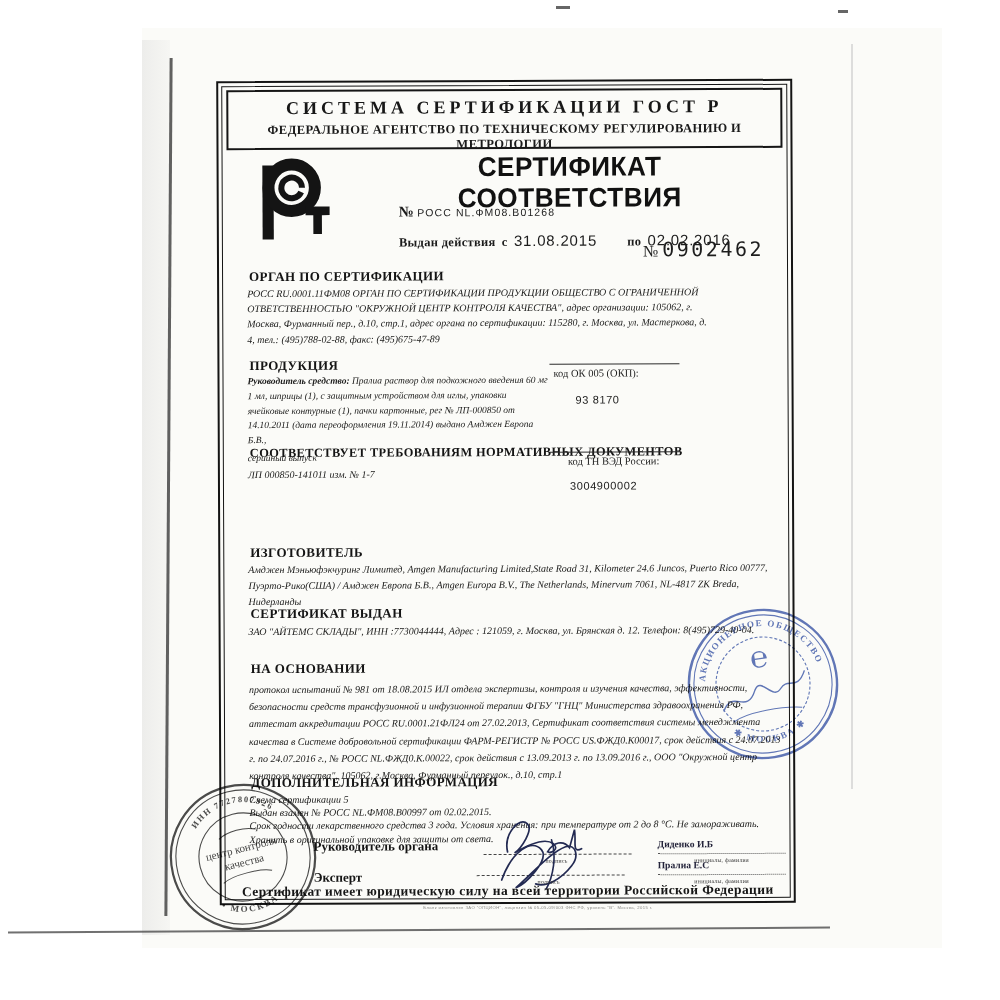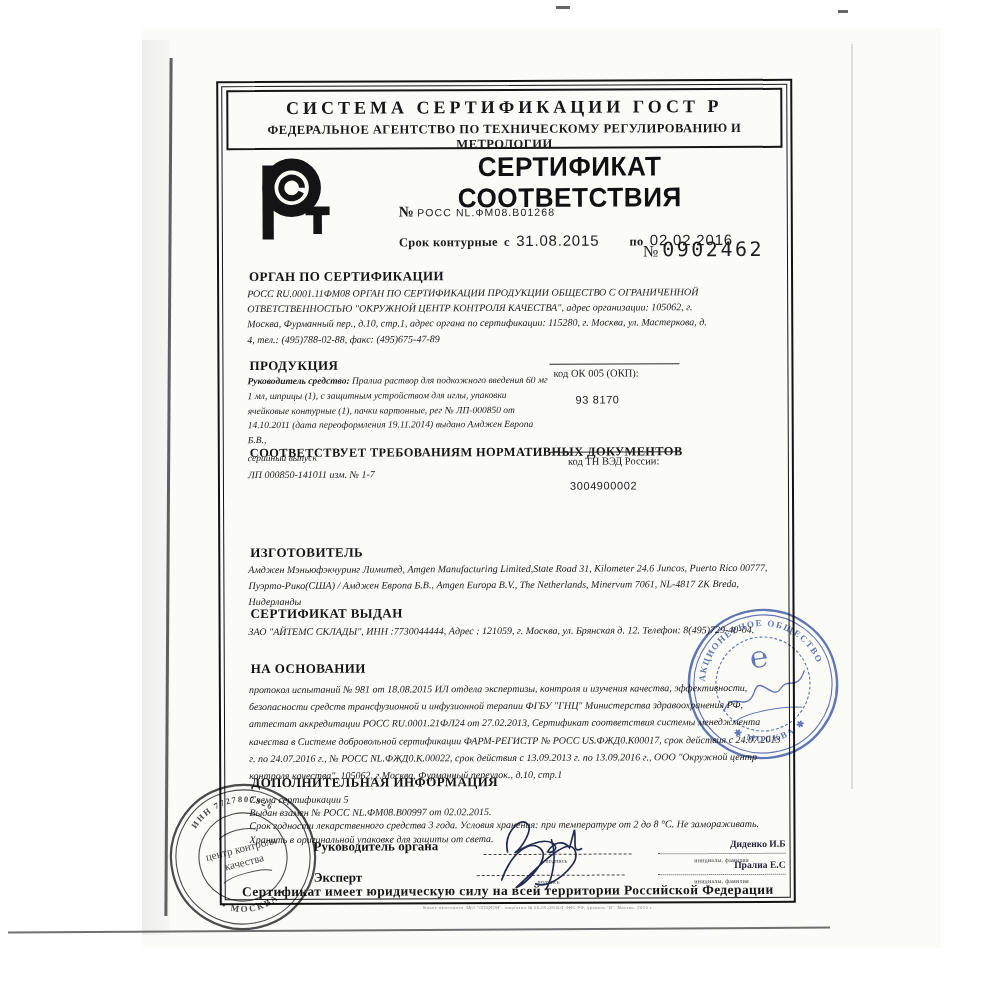--- a/index.html
+++ b/index.html
@@ -36,21 +36,21 @@
   .sec-label{font-weight:bold;font-size:13px;letter-spacing:.4px;color:#141414;}
   .sec-label.small{font-size:12.4px;}
   .body-it{font-style:italic;font-size:10px;line-height:1.52;color:#20201f;}
   .code-rule{border-top:1.3px solid #2c2c2c;width:130px;}
   .code-label{font-size:10.5px;color:#1d1d1d;text-align:center;}
   .code-val{font-family:"Liberation Sans",sans-serif;font-size:11px;color:#1a1a1a;letter-spacing:.6px;}
 
   .role{font-weight:bold;font-size:13px;color:#141414;}
   .sig-line{border-bottom:1.3px dashed #444;}
   .tiny-cap{font-size:5.8px;color:#333;letter-spacing:.3px;text-align:center;}
-  .name-line{border-bottom:1.3px dotted #555;text-align:right;font-size:9.6px;font-weight:bold;color:#23233a;}
+  .name-line{border-bottom:1.3px dotted #555;text-align:left;font-size:9.6px;font-weight:bold;color:#23233a;}
   .footer-line{left:16px;top:801px;width:540px;text-align:center;font-weight:bold;font-size:13.5px;letter-spacing:.4px;color:#161616;}
 
   .fine-print{left:328px;top:905px;width:420px;font-size:4.2px;color:#8a8a86;letter-spacing:.4px;text-align:center;
               font-family:"Liberation Sans",sans-serif;}
 
   .stamp{pointer-events:none;}
   .stamp-black{left:166px;top:780px;width:154px;height:154px;transform:rotate(-14deg);opacity:.85;mix-blend-mode:multiply;}
   .stamp-blue{left:684px;top:605px;width:158px;height:158px;transform:rotate(-9deg);opacity:.78;mix-blend-mode:multiply;}
   svg text{font-family:"Liberation Serif",serif;}
 </style>
@@ -85,21 +85,21 @@
     </div>
 
     <div class="abs doc-title">СЕРТИФИКАТ СООТВЕТСТВИЯ</div>
 
     <div class="abs certno-row">
       <span class="certno-sym">№</span>
       <span class="certno-val">РОСС NL.ФМ08.В01268</span>
     </div>
 
     <div class="abs validity">
-      <b>Срок контурные</b>&nbsp;
+      <b>Выдан действия</b>&nbsp;
       <b>с</b>&nbsp;
       <span class="dt">31.08.2015</span>
       <span style="display:inline-block;width:24px;"></span>
       <b>по</b>&nbsp;
       <span class="dt">02.02.2016</span>
     </div>
 
     <div class="abs formno">
       <span class="sym">№</span>
       <span class="digits">0902462</span>

